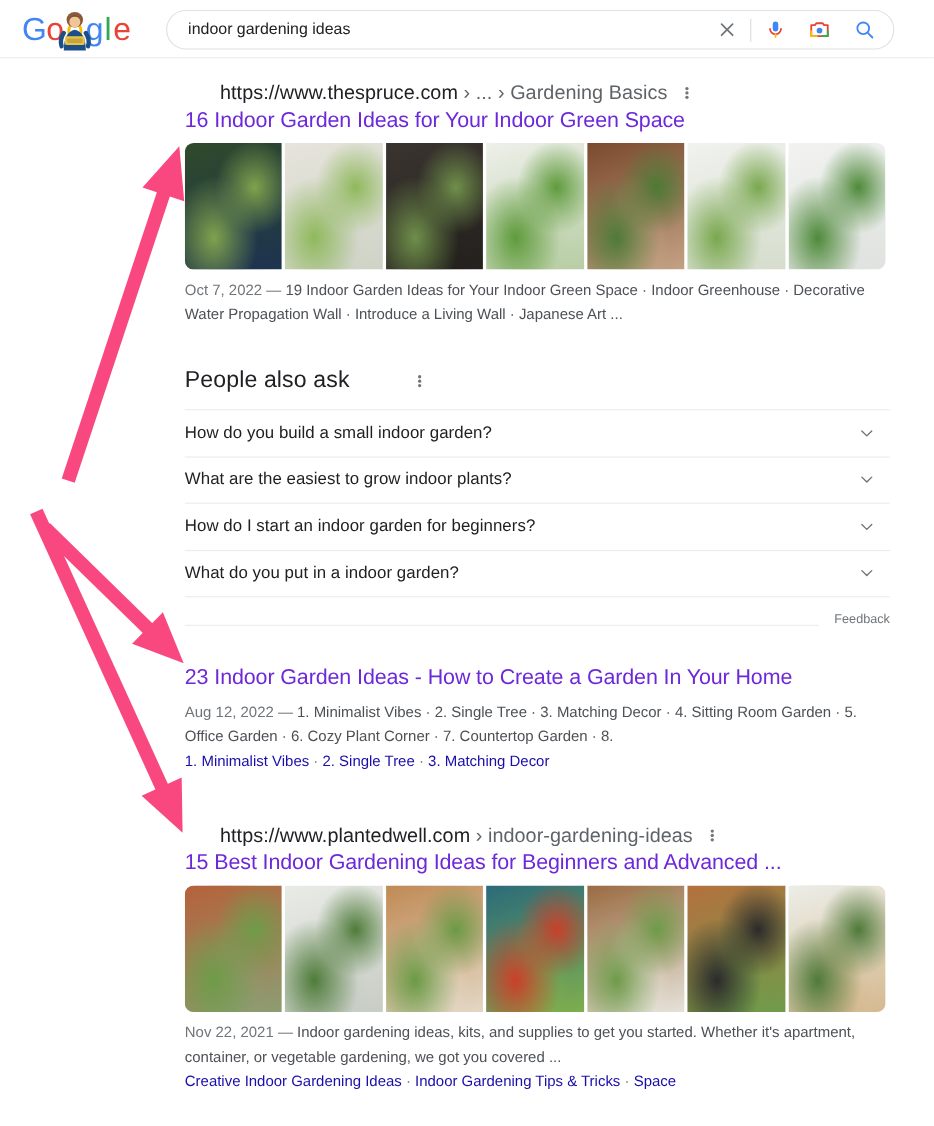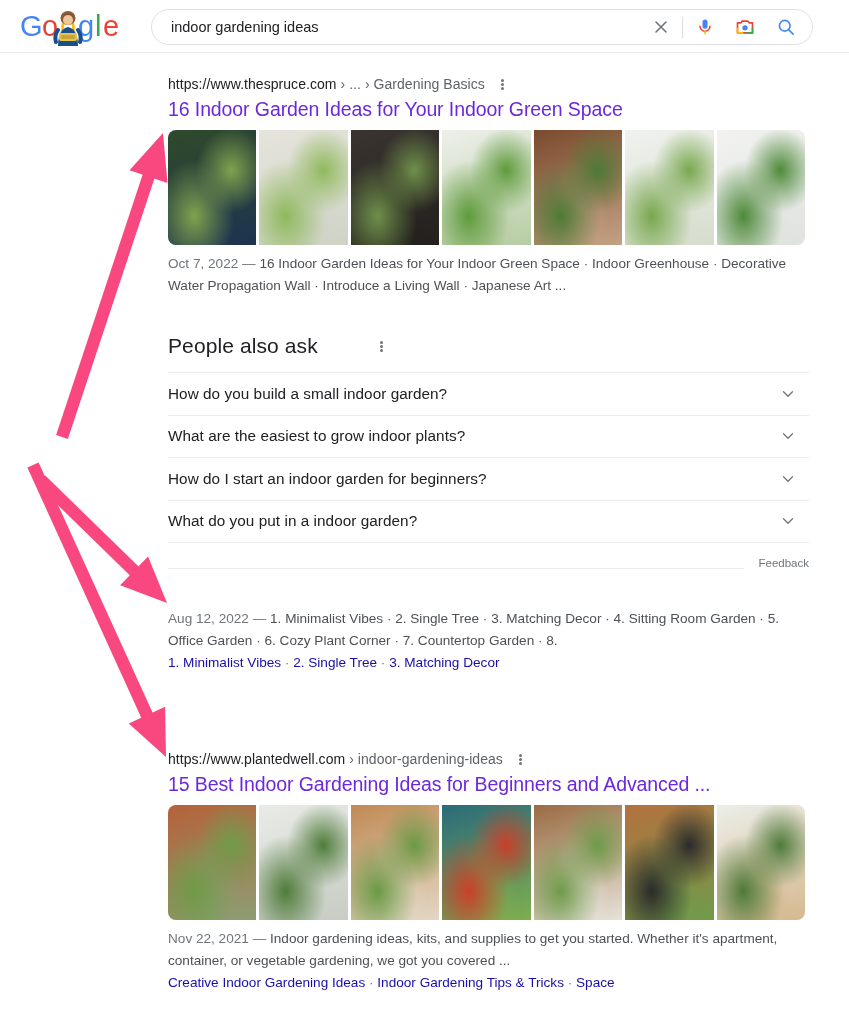--- a/index.html
+++ b/index.html
@@ -38,22 +38,22 @@
   #mic-btn { width: 24px; height: 26px; }
   #lens-btn { width: 24px; height: 26px; margin-left: 16px; }
   #search-btn { width: 24px; height: 26px; margin-left: 17px; margin-right: 14px; }
 
   
   #results { position: absolute; left: 168px; top: 53px; width: 645px; }
 
   .result { position: absolute; left: 0; width: 645px; }
   .url-row { display: flex; align-items: center; height: 18px; }
   .url-text {
-    font-size: 14px; color: #202124; line-height: 18px;
-    white-space: nowrap; letter-spacing: .05px;
+    font-size: 18px; color: #202124; line-height: 18px;
+    white-space: nowrap; letter-spacing: .05px; margin-left: 32px;
   }
   .url-text .crumb { color: #5f6368; }
   .kebab {
     display: inline-flex; flex-direction: column; justify-content: space-between;
     width: 14px; height: 13px; margin-left: 11px; padding: 1px 0; cursor: pointer;
   }
   .kebab i { display: block; width: 3px; height: 3px; border-radius: 50%; background: #70757a; margin: 0 auto; }
 
   .title {
     font-size: 19.5px; color: #6d28d9; line-height: 26px;
@@ -177,21 +177,21 @@
       <div class="title">16 Indoor Garden Ideas for Your Indoor Green Space</div>
       <div class="thumbstrip">
           <div class="thumb" style="background: radial-gradient(at 30% 75%, rgb(127, 162, 77) 0%, transparent 46%), radial-gradient(at 72% 35%, rgb(127, 162, 77) 0%, transparent 40%), radial-gradient(at 50% 105%, rgb(29, 51, 80) 0%, transparent 55%), linear-gradient(160deg, rgb(47, 74, 42) 0%, rgb(29, 51, 80) 100%);"></div>
           <div class="thumb" style="background: radial-gradient(at 30% 75%, rgb(143, 185, 92) 0%, transparent 46%), radial-gradient(at 72% 35%, rgb(143, 185, 92) 0%, transparent 40%), radial-gradient(at 50% 105%, rgb(207, 211, 198) 0%, transparent 55%), linear-gradient(160deg, rgb(230, 228, 220) 0%, rgb(207, 211, 198) 100%);"></div>
           <div class="thumb" style="background: radial-gradient(at 30% 75%, rgb(111, 143, 74) 0%, transparent 46%), radial-gradient(at 72% 35%, rgb(111, 143, 74) 0%, transparent 40%), radial-gradient(at 50% 105%, rgb(35, 32, 29) 0%, transparent 55%), linear-gradient(160deg, rgb(58, 52, 48) 0%, rgb(35, 32, 29) 100%);"></div>
           <div class="thumb" style="background: radial-gradient(at 30% 75%, rgb(95, 155, 60) 0%, transparent 46%), radial-gradient(at 72% 35%, rgb(95, 155, 60) 0%, transparent 40%), radial-gradient(at 50% 105%, rgb(183, 205, 163) 0%, transparent 55%), linear-gradient(160deg, rgb(238, 240, 234) 0%, rgb(183, 205, 163) 100%);"></div>
           <div class="thumb" style="background: radial-gradient(at 30% 75%, rgb(78, 122, 54) 0%, transparent 46%), radial-gradient(at 72% 35%, rgb(78, 122, 54) 0%, transparent 40%), radial-gradient(at 50% 105%, rgb(196, 161, 132) 0%, transparent 55%), linear-gradient(160deg, rgb(123, 74, 45) 0%, rgb(196, 161, 132) 100%);"></div>
           <div class="thumb" style="background: radial-gradient(at 30% 75%, rgb(121, 168, 78) 0%, transparent 46%), radial-gradient(at 72% 35%, rgb(121, 168, 78) 0%, transparent 40%), radial-gradient(at 50% 105%, rgb(214, 221, 205) 0%, transparent 55%), linear-gradient(160deg, rgb(240, 242, 238) 0%, rgb(214, 221, 205) 100%);"></div>
           <div class="thumb" style="background: radial-gradient(at 30% 75%, rgb(78, 138, 58) 0%, transparent 46%), radial-gradient(at 72% 35%, rgb(78, 138, 58) 0%, transparent 40%), radial-gradient(at 50% 105%, rgb(223, 226, 222) 0%, transparent 55%), linear-gradient(160deg, rgb(242, 243, 241) 0%, rgb(223, 226, 222) 100%);"></div>
         </div>
-      <div class="snippet"><span class="date">Oct 7, 2022 — </span><span>16 </span><b>Indoor Garden Ideas</b><span> for Your Indoor Green Space · Indoor Greenhouse · Decorative Water Propagation Wall · Introduce a Living Wall · Japanese Art ...</span></div>
+      <div class="snippet"><span class="date">Oct 7, 2022 — </span><span>19 </span><b>Indoor Garden Ideas</b><span> for Your Indoor Green Space · Indoor Greenhouse · Decorative Water Propagation Wall · Introduce a Living Wall · Japanese Art ...</span></div>
     </div>
 
     <div id="paa" style="top:278px;">
       <div id="paa-head">
         <span id="paa-title">People also ask</span>
         <span class="kebab">
             <i></i>
             <i></i>
             <i></i>
           </span>
@@ -222,20 +222,21 @@
               </svg></span>
           </div>
         </div>
       <div id="feedback-row">
         <span id="fb-line"></span>
         <span id="feedback">Feedback</span>
       </div>
     </div>
 
     <div class="result" style="top:547px;">
+      <div class="title">23 Indoor Garden Ideas - How to Create a Garden In Your Home</div>
       <div class="snippet"><span class="date">Aug 12, 2022 — </span><span>1. Minimalist Vibes · 2. Single Tree · 3. Matching Decor · 4. Sitting Room </span><b>Garden</b><span> · 5. Office </span><b>Garden</b><span> · 6. Cozy Plant Corner · 7. Countertop </span><b>Garden</b><span> · 8.</span></div>
       <div class="sitelinks"><a>1. Minimalist Vibes</a><span class="sl-sep"> · </span><a>2. Single Tree</a><span class="sl-sep"> · </span><a>3. Matching Decor</a></div>
     </div>
 
     <div class="result" style="top:697px;">
       <div class="url-row">
         <span class="url-text">
           <span>https://www.plantedwell.com</span><span class="crumb"> › indoor-gardening-ideas</span>
         </span>
         <span class="kebab">

